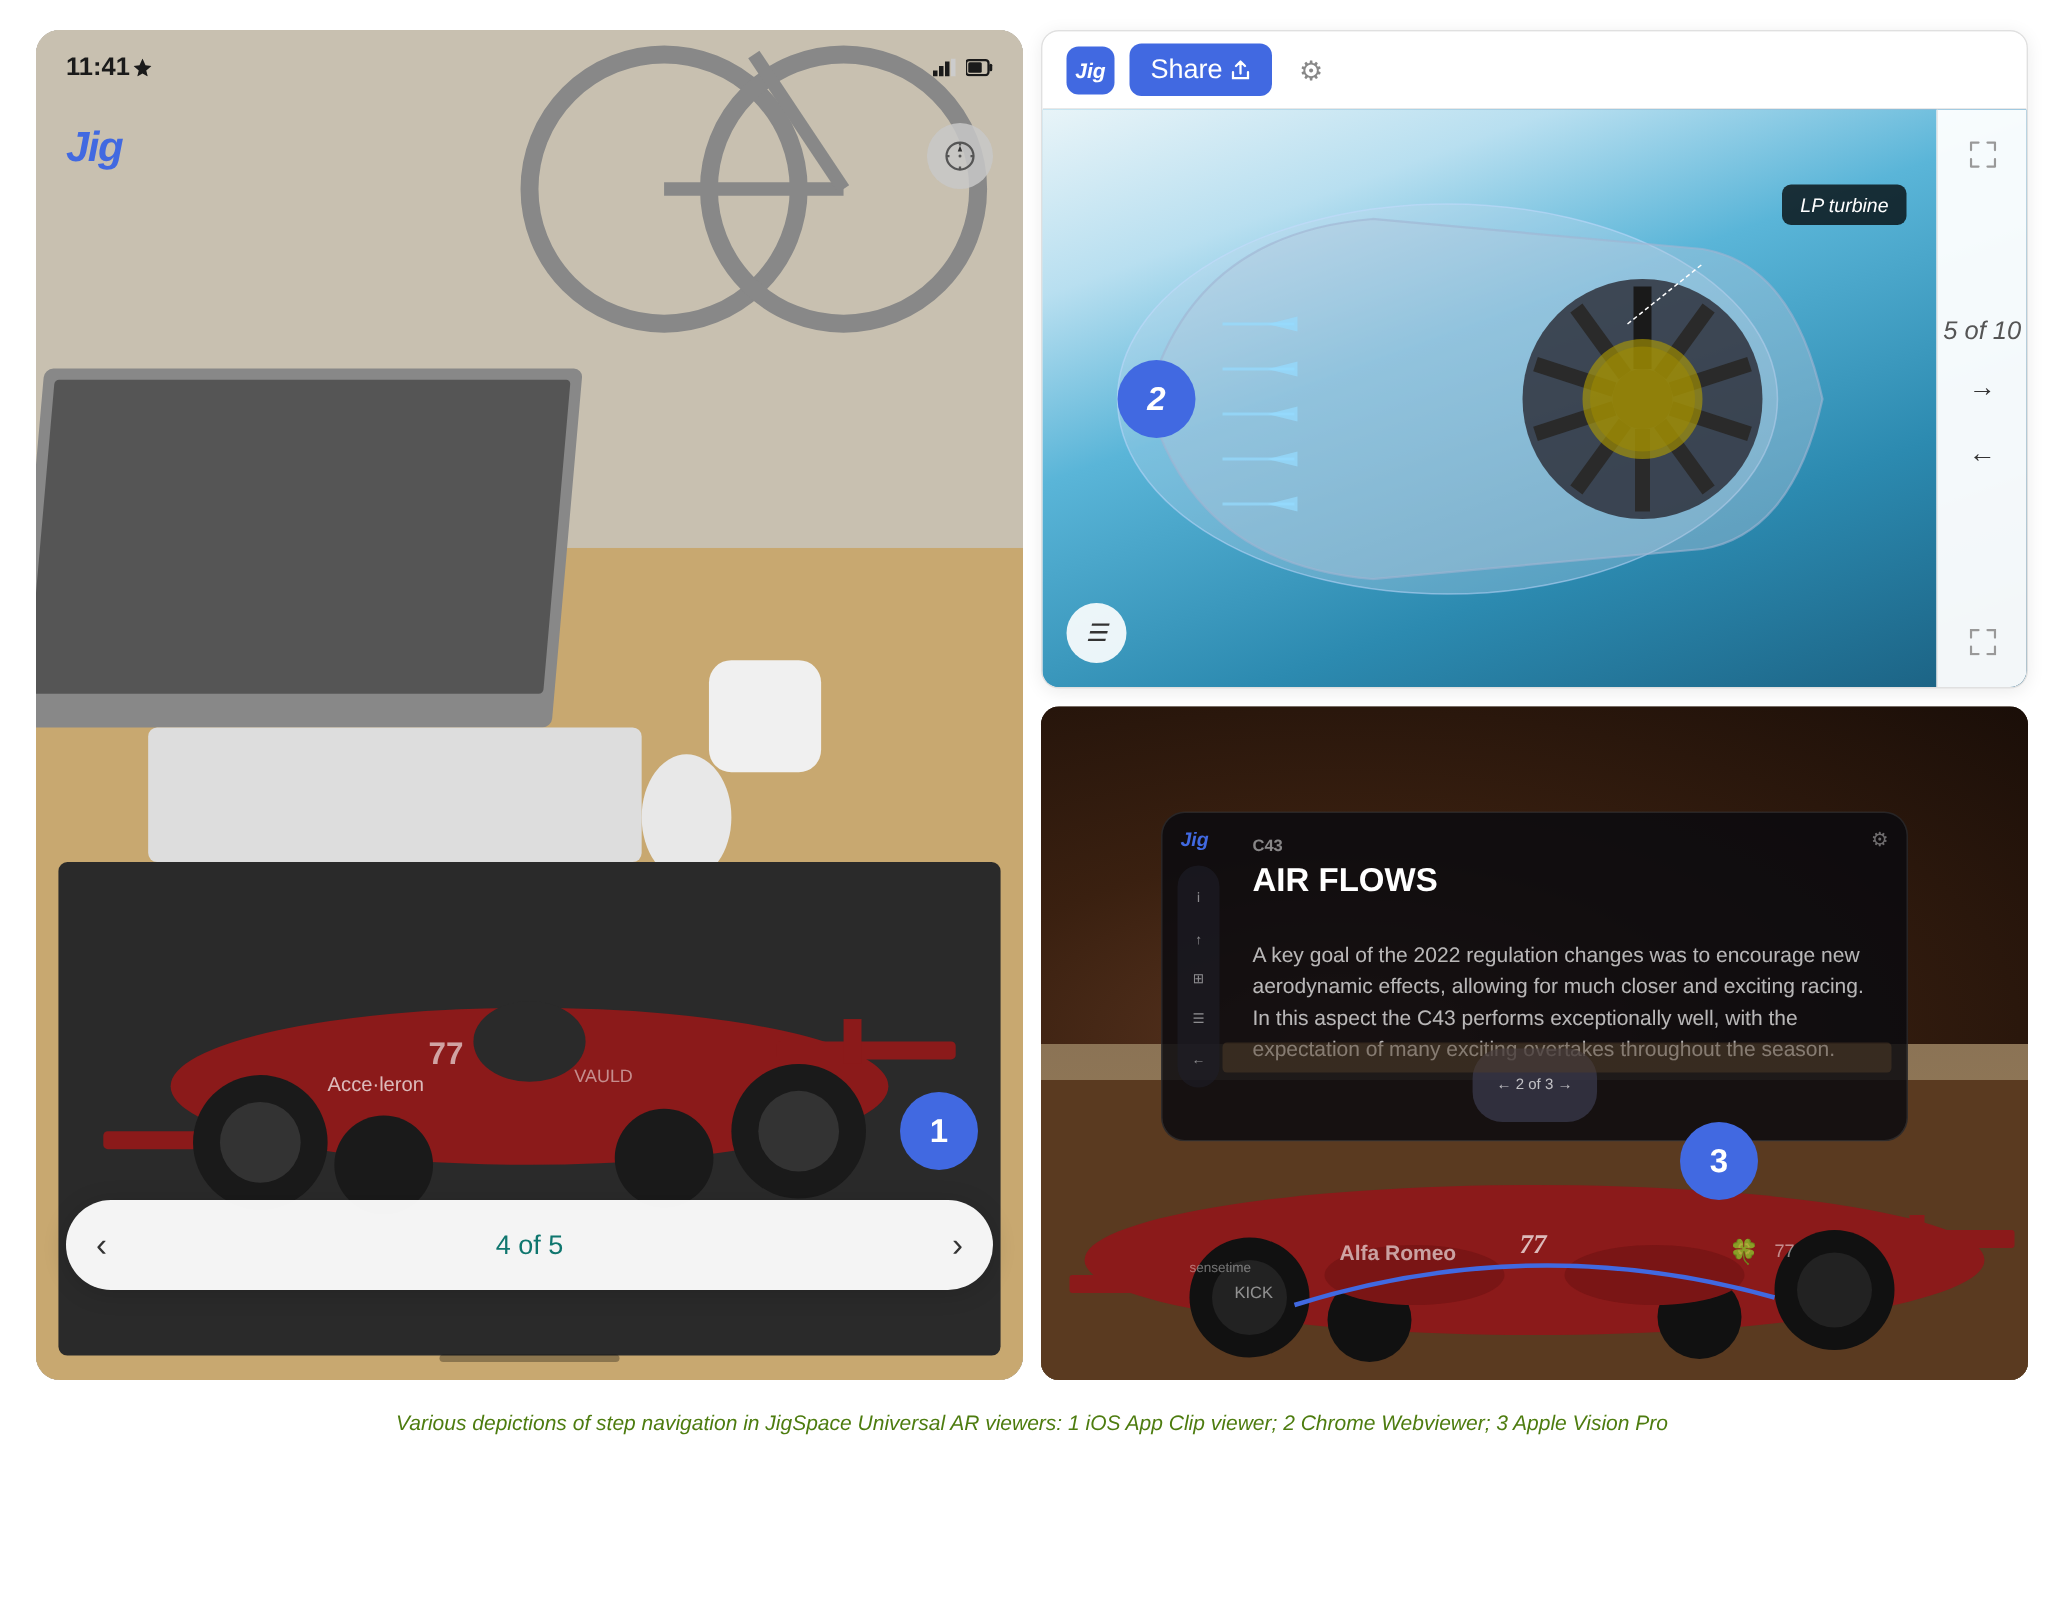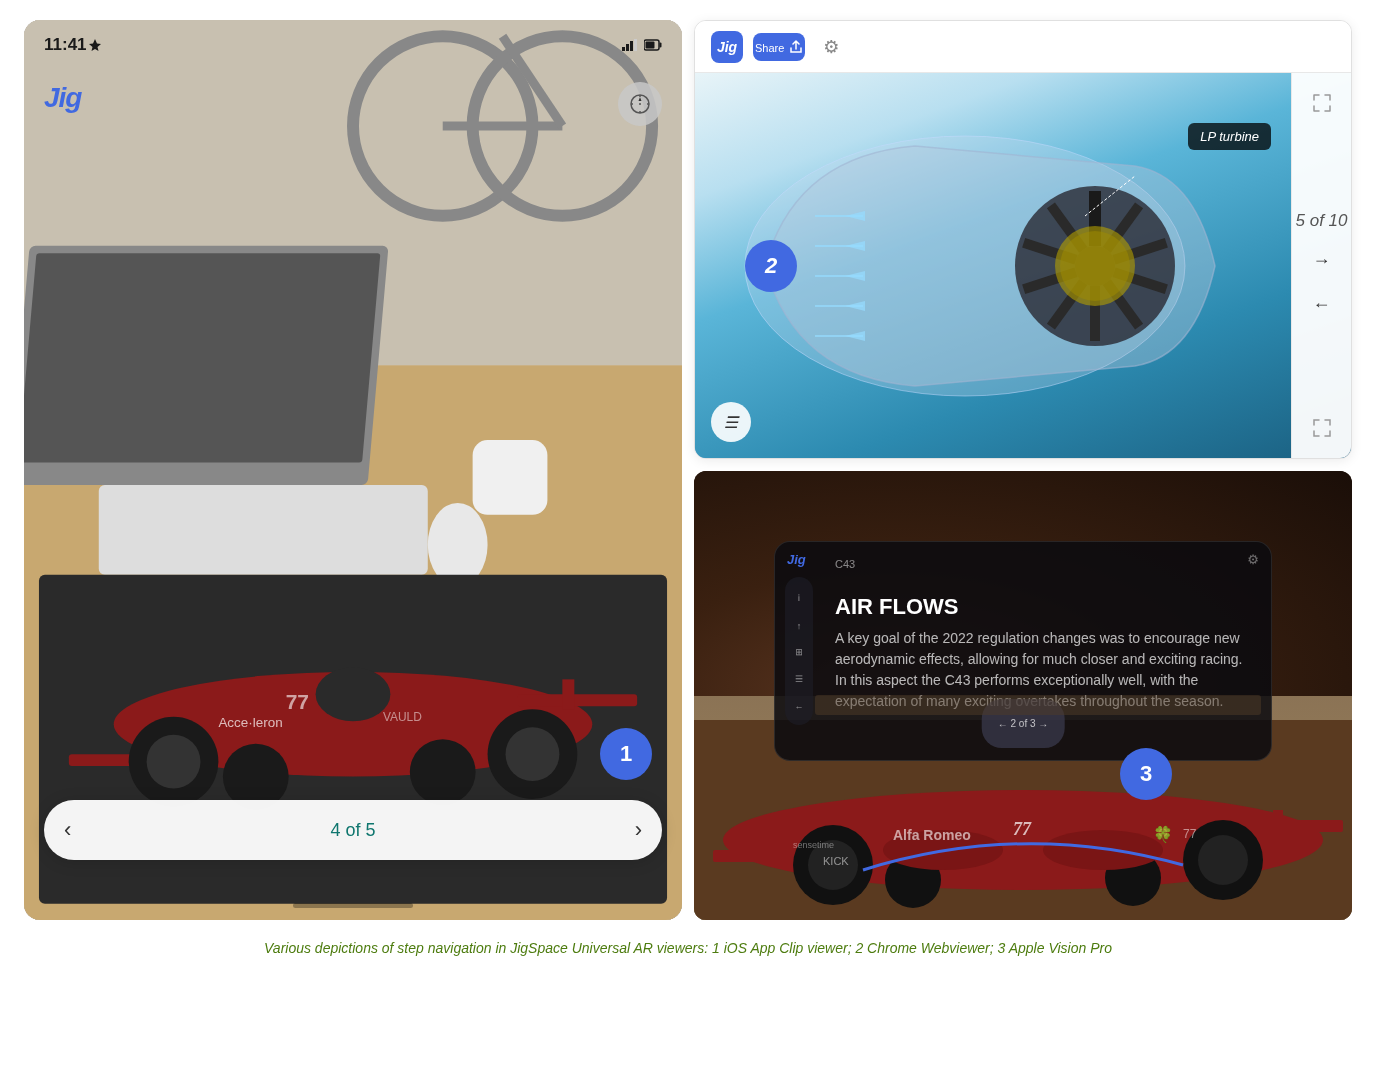--- a/index.html
+++ b/index.html
@@ -204,25 +204,25 @@
       color: #333;
       font-weight: 400;
       flex: 1;
     }
 
     .web-share-btn {
       background: #4169e1;
       color: white;
       border: none;
       border-radius: 8px;
-      padding: 7px 2px;
-      font-size: 11px;
+      padding: 7px 14px;
+      font-size: 18px;
       font-weight: 500;
       display: flex;
-      align-items: flex-end;
+      align-items: center;
       gap: 5px;
       cursor: pointer;
     }
 
     .web-settings-icon {
       width: 32px;
       height: 32px;
       display: flex;
       align-items: center;
       justify-content: center;
@@ -357,29 +357,29 @@
       background: rgba(10,10,15,0.85);
       border-radius: 16px;
       padding: 16px 20px;
       z-index: 5;
       border: 1px solid rgba(255,255,255,0.1);
     }
 
     .vision-c43-label {
       font-size: 11px;
       color: rgba(255,255,255,0.5);
-      font-weight: 400;
-      margin-bottom: 24px;
+      font-weight: 700;
+      margin-bottom: 4px;
     }
 
     .vision-title {
       font-size: 22px;
       font-weight: 700;
       color: #ffffff;
-      margin-bottom: 8px;
+      margin-bottom: 26px;
     }
 
     .vision-desc {
       font-size: 14px;
       color: rgba(255,255,255,0.7);
       line-height: 1.5;
     }
 
     .badge-3 {
       bottom: 120px;

